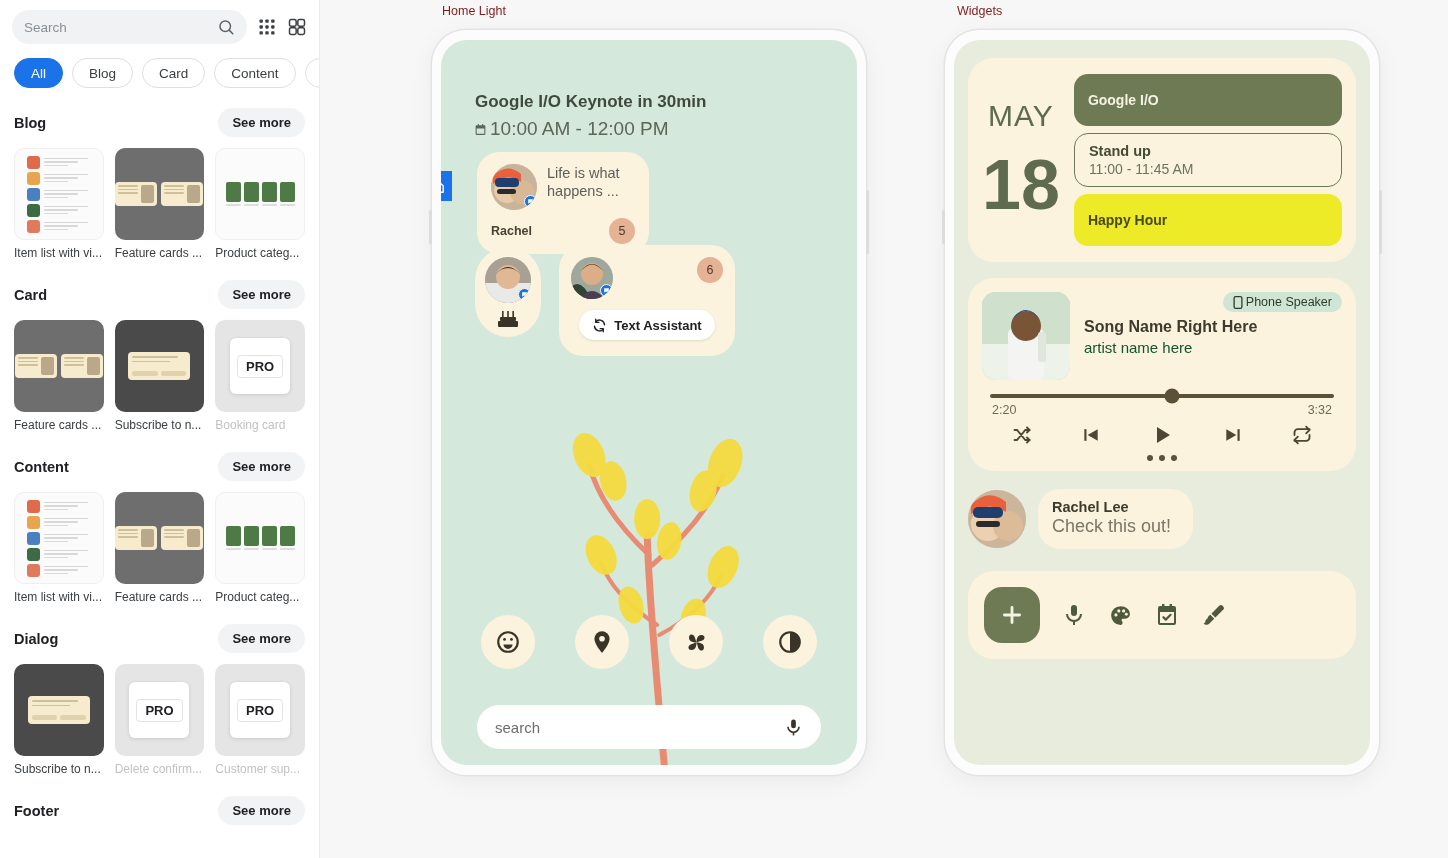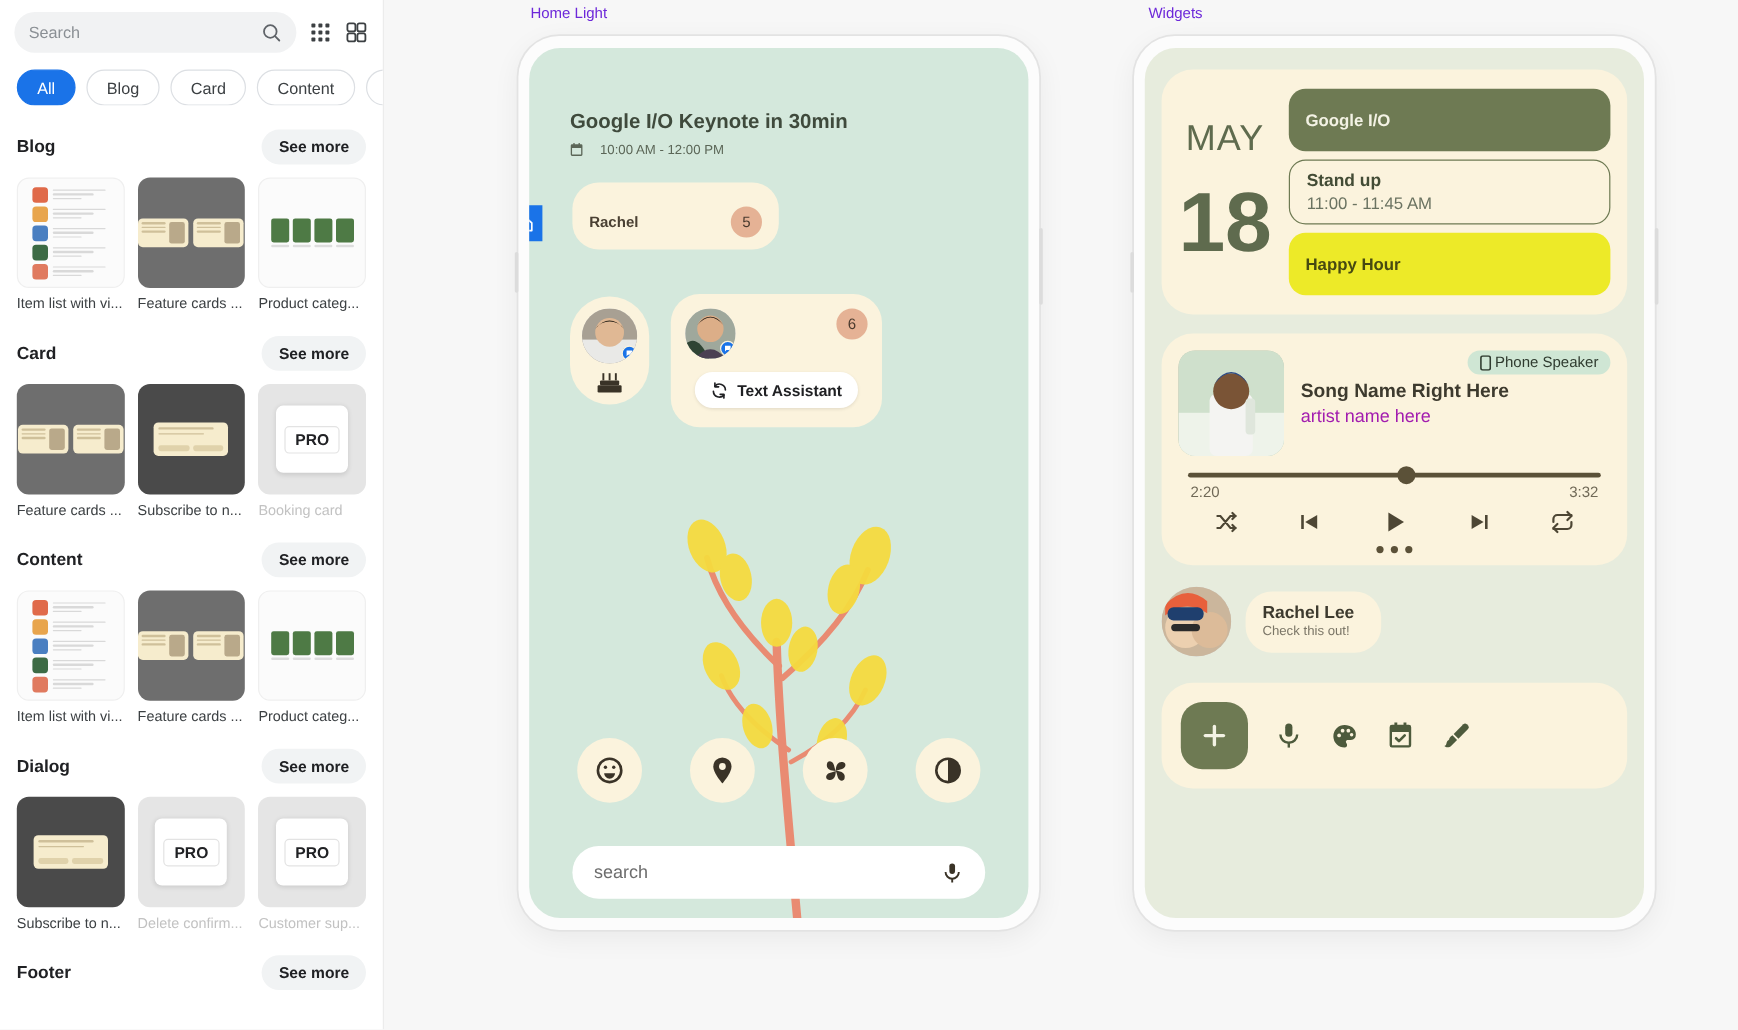--- a/index.html
+++ b/index.html
@@ -111,21 +111,21 @@
     display: flex; align-items: center; justify-content: center;
     font-size: 13px; font-weight: 700; color: #202124; position: relative;
   }
   .mini-pro .pro-badge {
     border: 1px solid #e3e3e3; border-radius: 4px; padding: 3px 8px; background: #fff;
   }
 
   
   #canvas { flex: 1; position: relative; background: #f7f7f7; overflow: hidden; }
   .device-label {
-    position: absolute; font-size: 12.5px; color: #6d28d9;
+    position: absolute; font-size: 12.5px; color: #7f1d1d;
   }
   .phone {
     position: absolute; border-radius: 34px;
     background: #fcfcfc;
     box-shadow: 0 0 0 1.5px #e3e3e3, 0 6px 24px rgba(0,0,0,.06);
     padding: 10px 9px;
   }
   .screen { width: 100%; height: 100%; border-radius: 26px; overflow: hidden; position: relative; }
   .side-btn {
     position: absolute; width: 3px; border-radius: 2px; background: #dcdcdc;
@@ -143,21 +143,21 @@
     width: 30px; height: 30px; border-radius: 7px 0 0 7px;
     background: #1a73e8; display: flex; align-items: center; justify-content: center;
     z-index: 5;
   }
   .hl-title {
     position: absolute; left: 34px; top: 52px;
     font-size: 17px; font-weight: 700; color: #3f4a3c;
   }
   .hl-time {
     position: absolute; left: 33px; top: 78px;
-    font-size: 11px; color: #5b6657; display: flex; align-items: center; gap: 13px;
+    font-size: 19px; color: #5b6657; display: flex; align-items: center; gap: 3px;
   }
   .msg-card {
     position: absolute; left: 36px; top: 112px;
     width: 172px; border-radius: 22px; background: #fbf3dd;
     padding: 12px 14px 10px 14px;
   }
   .msg-top { display: flex; gap: 10px; align-items: flex-start; }
   .avatar { border-radius: 50%; overflow: hidden; position: relative; flex: none; background:#cfcfcf; }
   .avatar svg { display: block; }
   .badge-dot {
@@ -238,38 +238,38 @@
   .ev.outline { border: 1.5px solid #6e7a53; padding: 9px 14px; }
   .ev.outline .t { font-weight: 700; color: #434c35; font-size: 14.5px; }
   .ev.outline .s { color: #6b7361; font-size: 14px; margin-top: 2px; }
   .ev.yellow { background: #edea28; color: #474a11; font-weight: 700; }
 
   #music-widget { margin-top: 16px; padding: 14px 14px 10px 14px; position: relative; }
   .mu-top { display: flex; gap: 14px; }
   .mu-art { width: 88px; height: 88px; border-radius: 14px; overflow: hidden; flex: none; background:#b9c6b2; }
   .mu-meta { flex: 1; padding-top: 26px; }
   .mu-song { font-size: 16px; font-weight: 700; color: #3d3a2e; }
-  .mu-artist { font-size: 15px; color: #a21caf; margin-top: 3px; }
+  .mu-artist { font-size: 15px; color: #14532d; margin-top: 3px; }
   .speaker-pill {
     position: absolute; right: 14px; top: 14px;
     background: #cfe6d4; border-radius: 12px; padding: 3px 10px;
     font-size: 12.5px; color: #2f3b2f; display: flex; align-items: center; gap: 3px;
   }
   .mu-bar { position: relative; margin: 14px 8px 0 8px; height: 4px; background: #5b5138; border-radius: 3px; }
   .mu-thumb { position: absolute; top: 50%; width: 15px; height: 15px; border-radius: 50%; background: #5b5138; transform: translate(-50%, -50%); }
   .mu-times { display: flex; justify-content: space-between; margin: 5px 10px 0 10px; font-size: 12.5px; color: #6f6856; }
   .mu-ctrls { display: flex; align-items: center; justify-content: space-around; margin-top: 6px; padding: 0 6px; }
   .mu-ctrls span { cursor: pointer; display: flex; }
   .mu-dots { display: flex; gap: 6px; justify-content: center; margin-top: 8px; }
   .mu-dots i { width: 6px; height: 6px; border-radius: 50%; background: #5b5138; display: block; }
 
   #chat-widget { margin-top: 18px; display: flex; align-items: center; gap: 12px; }
   .chat-bubble { background: #fbf3dd; border-radius: 22px; padding: 10px 22px 12px 14px; }
   .chat-name { font-size: 14.5px; font-weight: 700; color: #3d3a2e; }
-  .chat-msg { font-size: 11px; color: #7b7667; margin-top: 1px; }
+  .chat-msg { font-size: 18px; color: #7b7667; margin-top: 1px; }
 
   #action-widget { margin-top: 22px; padding: 16px 16px; display: flex; align-items: center; gap: 22px; }
   .plus-btn {
     width: 56px; height: 56px; border-radius: 18px; background: #6e7a53;
     display: flex; align-items: center; justify-content: center; cursor: pointer; flex: none;
   }
   .act-ico { cursor: pointer; display: flex; align-items: center; justify-content: center; }
 </style>
 </head>
 <body>
@@ -656,20 +656,38 @@
 
         <div class="hl-title">Google I/O Keynote in 30min</div>
         <div class="hl-time">
           <svg width="13" height="13" viewBox="0 0 24 24" fill="#5b6657">
             <path d="M7 2v2H5a2 2 0 0 0-2 2v14a2 2 0 0 0 2 2h14a2 2 0 0 0 2-2V6a2 2 0 0 0-2-2h-2V2h-2v2H9V2H7zm12 8v10H5V10h14z"></path>
           </svg>
           <span>10:00 AM - 12:00 PM</span>
         </div>
 
         <div class="msg-card">
+          <div class="msg-top">
+            <div class="avatar" style="width:46px;height:46px;">
+              <svg width="46" height="46" viewBox="0 0 46 46">
+                <rect width="46" height="46" fill="#c8b49b"></rect>
+                <circle cx="16" cy="26" r="13" fill="#e8c9a8"></circle>
+                <circle cx="31" cy="28" r="12" fill="#d9b896"></circle>
+                <path d="M2 12 Q16 -2 30 10 L30 18 Q16 8 2 20 Z" fill="#e8603c"></path>
+                <rect x="4" y="14" width="24" height="9" rx="4" fill="#1f3f6e"></rect>
+                <rect x="6" y="25" width="19" height="5" rx="2.5" fill="#2b2b2b"></rect>
+              </svg>
+              <div class="badge-dot">
+                <svg width="7" height="7" viewBox="0 0 24 24" fill="#fff">
+                  <path d="M4 4h16v12H8l-4 4z"></path>
+                </svg>
+              </div>
+            </div>
+            <div class="msg-text">Life is what happens ...</div>
+          </div>
           <div class="msg-bottom">
             <div class="msg-name">Rachel</div>
             <div class="count-pill">5</div>
           </div>
         </div>
 
         <div class="avatar-bubble">
           <div class="avatar" style="width:46px;height:46px;">
             <svg width="46" height="46" viewBox="0 0 46 46">
               <rect width="46" height="46" fill="#a8a093"></rect>

